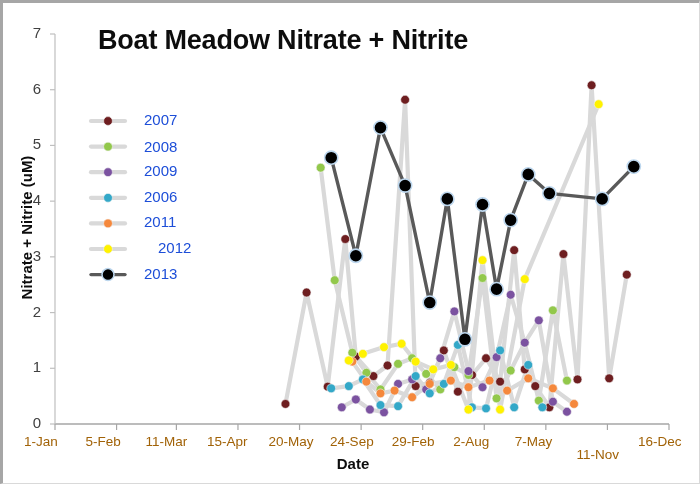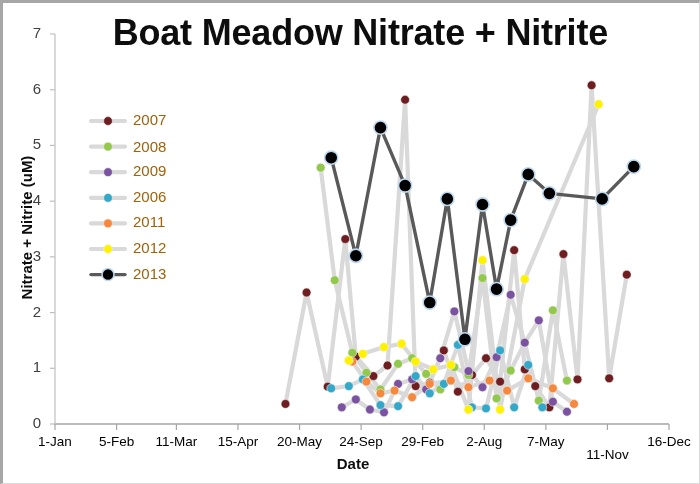--- a/index.html
+++ b/index.html
@@ -15,23 +15,23 @@
     box-sizing:border-box;
     border-left:3px solid #a6a6a6;
     border-top:3px solid #a6a6a6;
     border-right:1px solid #d9d9d9;
     border-bottom:1px solid #d9d9d9;
     background:#ffffff;
   }
   #plot-svg{position:absolute;left:0;top:0;width:700px;height:484px;}
   .chart-title{
     position:absolute;
-    left:95px;top:9px;width:510px;
-    text-align:right;
-    font-size:36px;font-weight:bold;color:#0d0d0d;
+    left:95px;top:22px;width:510px;
+    text-align:left;
+    font-size:27px;font-weight:bold;color:#0d0d0d;
     letter-spacing:-0.2px;
     font-family:"Liberation Sans",sans-serif;
     white-space:nowrap;
   }
   .axis-title-x{
     position:absolute;
     left:0;top:452px;width:700px;
     text-align:center;
     font-size:15px;font-weight:bold;color:#0d0d0d;
   }
@@ -43,28 +43,29 @@
     transform:rotate(-90deg);
     transform-origin:center center;
   }
   .ytick-label{
     position:absolute;
     width:28px;text-align:right;
     font-size:15px;color:#404040;
   }
   .xtick-label{
     position:absolute;
-    text-align:center;
-    font-size:13.5px;color:#000000;
+    text-align:left;
+    font-size:13.5px;color:#a16207;
     white-space:nowrap;
   }
   .legend-label{
     position:absolute;
-    font-size:15px;color:#a16207;
+    font-size:15px;color:#1d4ed8;
     white-space:nowrap;
+    margin-left:11px;
   }
 </style>
 </head>
 <body>
 
 <div id="chart-root">
 
   <svg id="plot-svg" viewBox="0 0 700 484" preserveAspectRatio="none">
       <line x1="52" y1="421" x2="666" y2="421" stroke="#a6a6a6" stroke-width="1.4"></line>
       <line x1="52" y1="31" x2="52" y2="421" stroke="#bfbfbf" stroke-width="1.2"></line>
@@ -253,17 +254,17 @@
         <line x1="88" y1="246" x2="122" y2="246" stroke="#d9d9d9" stroke-width="4.2" stroke-linecap="round"></line>
         <circle cx="105" cy="246" r="4.4" fill="#FFF200" stroke="#f2f2f2" stroke-width="0.6"></circle>
         <line x1="88" y1="271.6" x2="122" y2="271.6" stroke="#595959" stroke-width="3.4" stroke-linecap="round"></line>
         <circle cx="105" cy="271.6" r="6" fill="#000000" stroke="#bdd7ee" stroke-width="1.5"></circle>
       </svg>
       <div class="legend-label" style="left: 130px; top: 108px;">2007</div>
       <div class="legend-label" style="left: 130px; top: 135px;">2008</div>
       <div class="legend-label" style="left: 130px; top: 159.2px; text-align: right;">2009</div>
       <div class="legend-label" style="left: 130px; top: 184.8px;">2006</div>
       <div class="legend-label" style="left: 130px; top: 210.4px;">2011</div>
-      <div class="legend-label" style="left: 130px; top: 236px;">2012</div>
+      <div class="legend-label" style="left: 144px; top: 236px;">2012</div>
       <div class="legend-label" style="left: 130px; top: 261.6px;">2013</div>
     </div>
 
 </div>
 
 </body></html>

